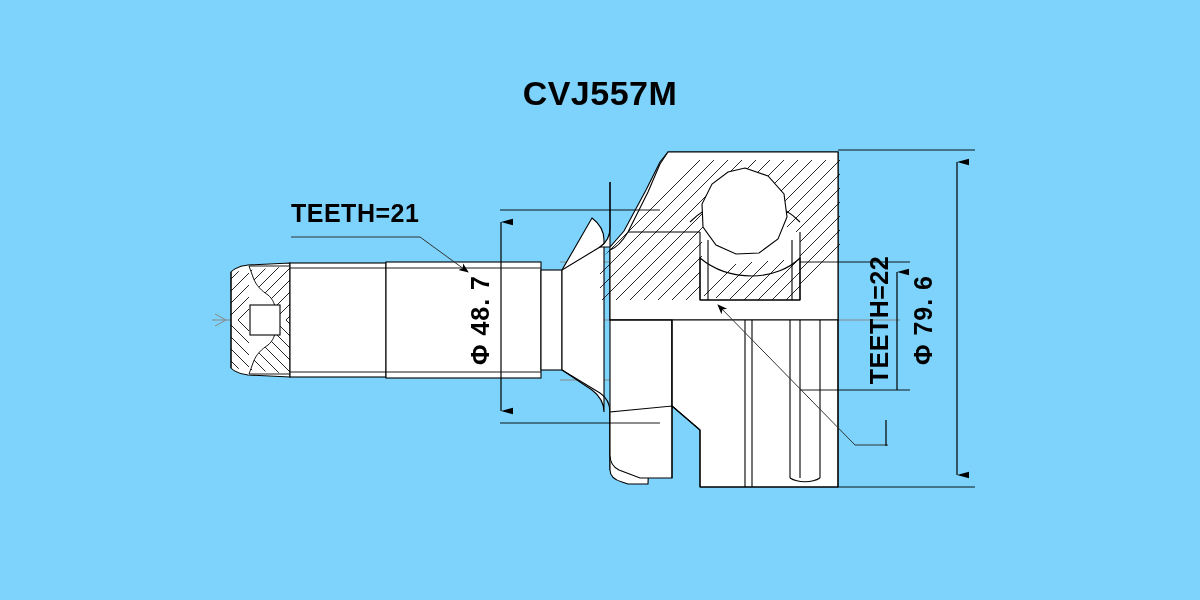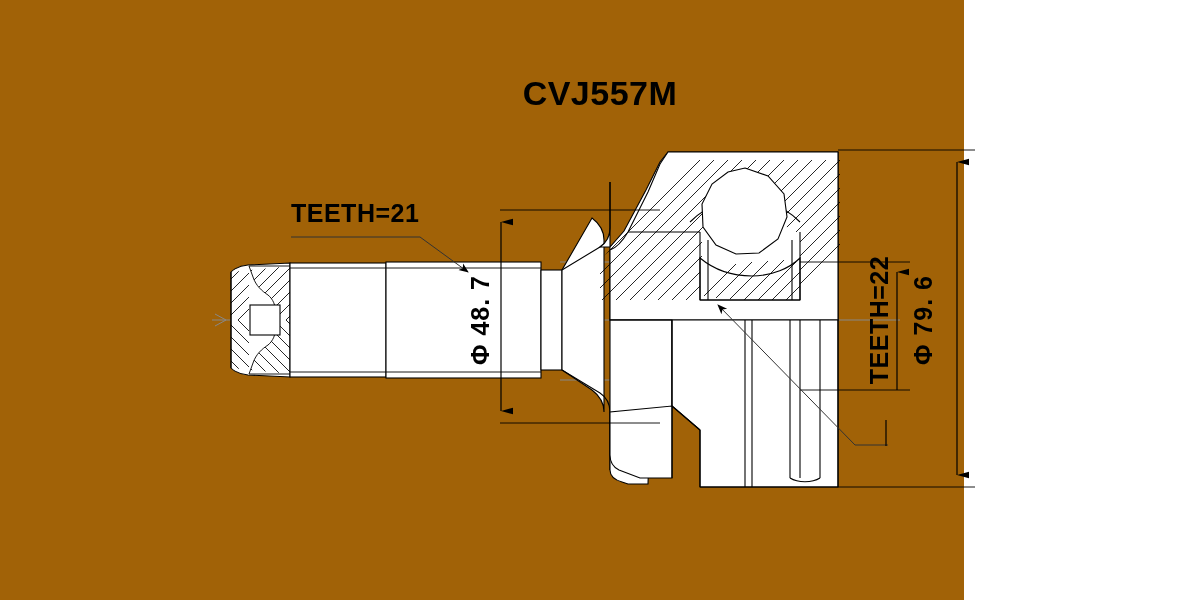--- a/index.html
+++ b/index.html
@@ -8,23 +8,23 @@
     background: #ffffff;
   }
   body {
     width: 1200px;
     height: 600px;
     font-family: "Liberation Sans", sans-serif;
     overflow: hidden;
   }
   #drawing-root {
     position: relative;
-    width: 964px;
+    width: 1200px;
     height: 600px;
-    background: #a16207;
+    background: #7dd3fc;
   }
   svg#cv-drawing {
     display: block;
     width: 1200px;
     height: 600px;
   }
   .ln   { stroke: #000000; stroke-width: 1.1; fill: none; stroke-linecap: butt; stroke-linejoin: miter; }
   .ln-thin { stroke: #000000; stroke-width: 0.9; fill: none; }
   .hatch-ln { stroke: #000000; stroke-width: 0.85; fill: none; }
   .center-ln { stroke: #888888; stroke-width: 1.0; fill: none; }

